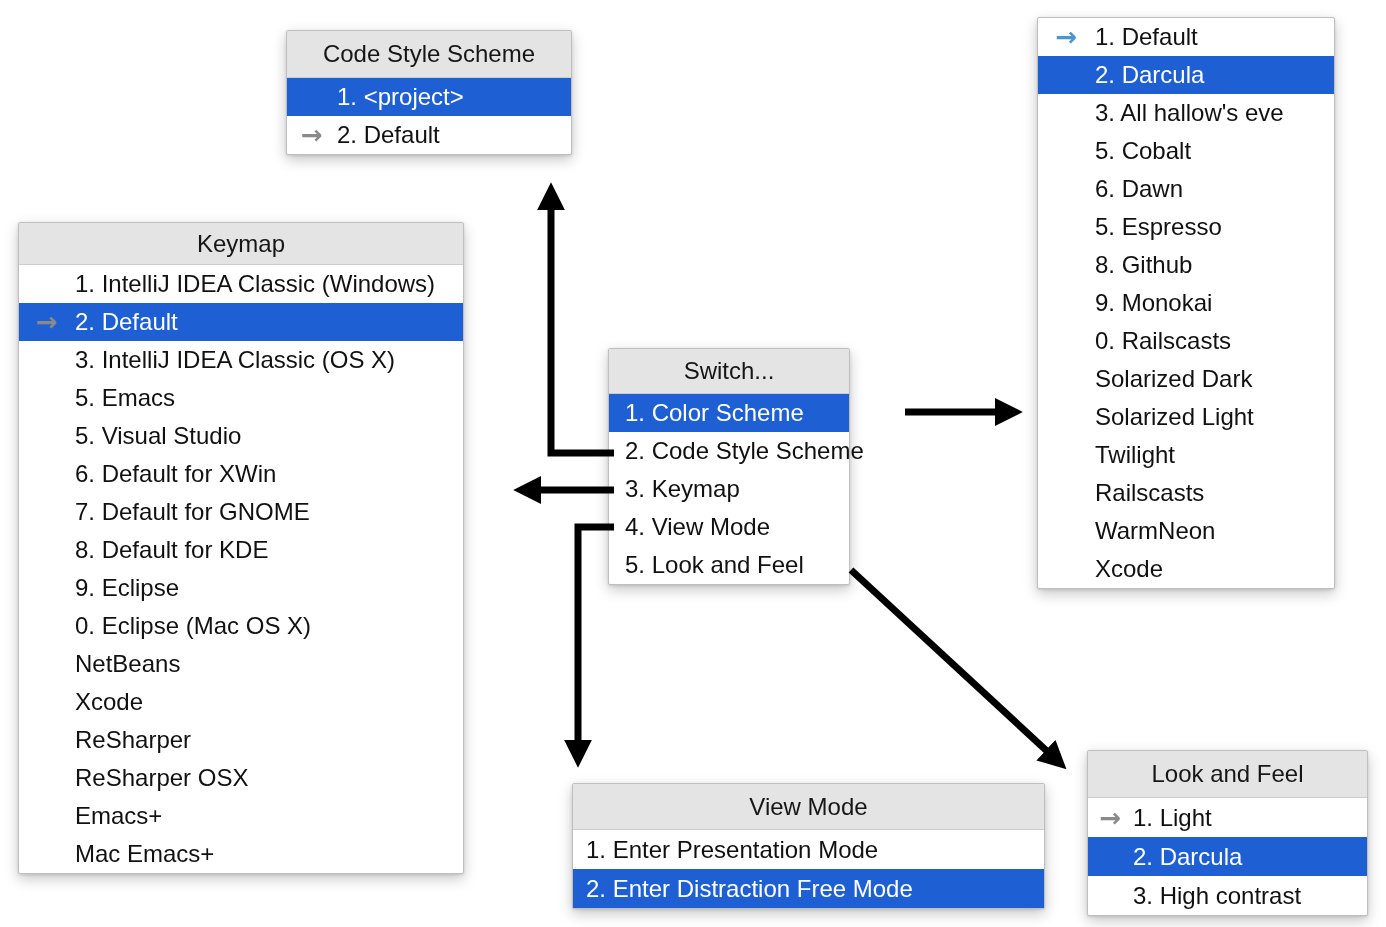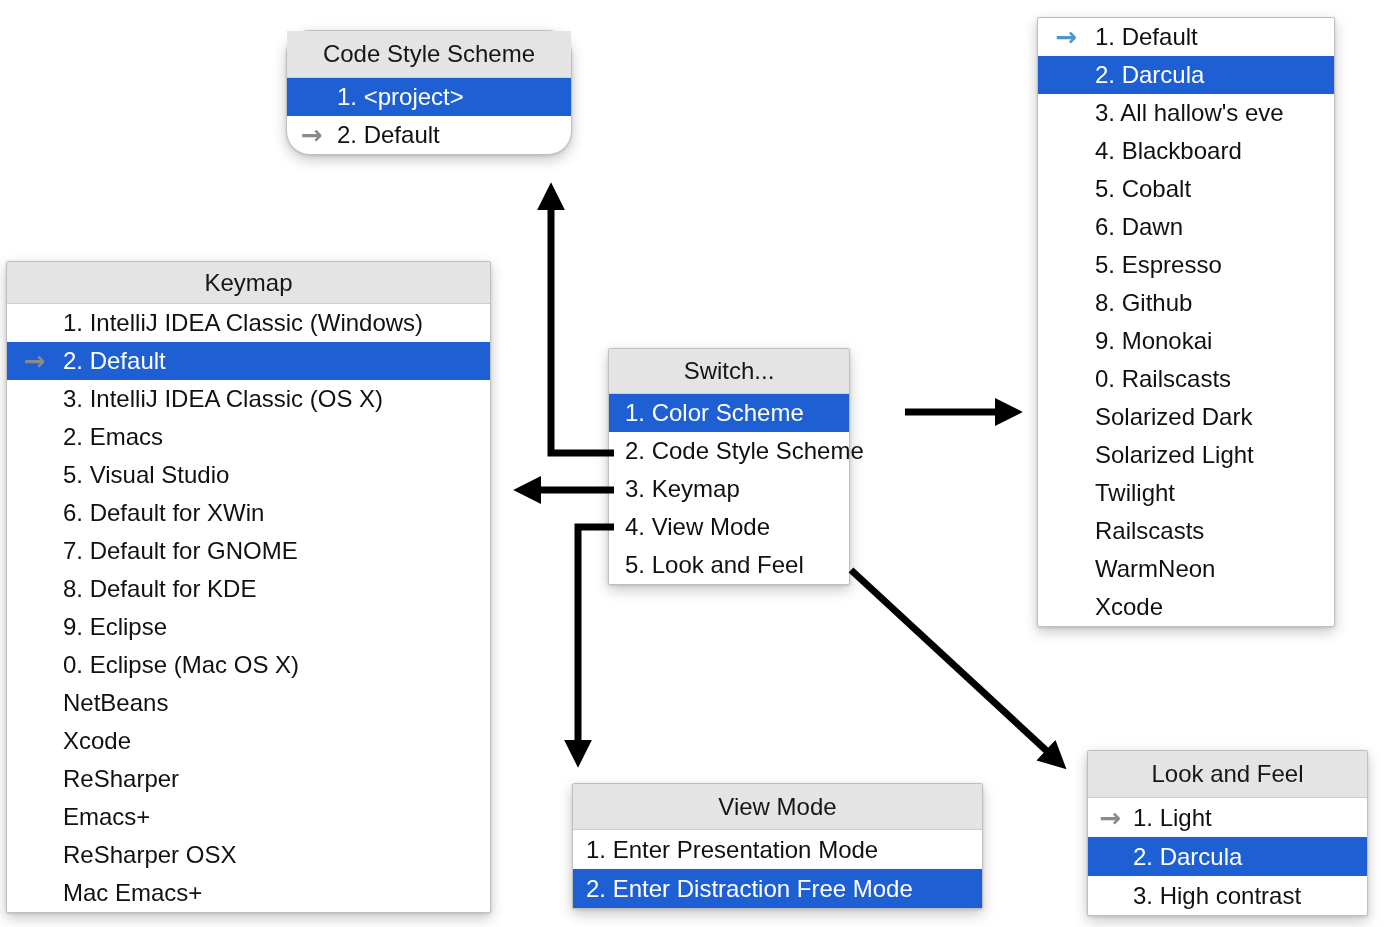--- a/index.html
+++ b/index.html
@@ -66,52 +66,52 @@
     height: 927px;
     pointer-events: none;
     z-index: 10;
   }
 </style>
 </head>
 <body>
 
 <div id="canvas">
 
-  <div class="popup" style="left:286px; top:30px; width:286px;border-radius:24px; --hh:46px; --rh:38px; --gut:50px;">
+  <div class="popup" style="left:286px; top:30px; width:286px; --hh:46px; --rh:38px; --gut:50px;">
     <div class="popup-header">Code Style Scheme</div>
     <div class="popup-list">
         <div class="menu-item selected">
     <span class="icon-cell"></span>
     <span class="item-label">1. &lt;project&gt;</span>
   </div>
         <div class="menu-item">
     <span class="icon-cell gray">→</span>
     <span class="item-label">2. Default</span>
   </div>
       </div>
   </div>
 
-  <div class="popup" style="left:6px; top:222px; width:485px;margin-top:39px; --hh:41px; --rh:38px; --gut:56px;">
+  <div class="popup" style="left:18px; top:222px; width:446px; --hh:41px; --rh:38px; --gut:56px;">
     <div class="popup-header">Keymap</div>
     <div class="popup-list">
         <div class="menu-item">
     <span class="icon-cell"></span>
     <span class="item-label">1. IntelliJ IDEA Classic (Windows)</span>
   </div>
         <div class="menu-item selected">
     <span class="icon-cell gray">→</span>
     <span class="item-label">2. Default</span>
   </div>
         <div class="menu-item">
     <span class="icon-cell"></span>
     <span class="item-label">3. IntelliJ IDEA Classic (OS X)</span>
   </div>
         <div class="menu-item">
     <span class="icon-cell"></span>
-    <span class="item-label">2. Emacs</span>
+    <span class="item-label">5. Emacs</span>
   </div>
         <div class="menu-item">
     <span class="icon-cell"></span>
     <span class="item-label">5. Visual Studio</span>
   </div>
         <div class="menu-item">
     <span class="icon-cell"></span>
     <span class="item-label">6. Default for XWin</span>
   </div>
         <div class="menu-item">
@@ -137,25 +137,25 @@
         <div class="menu-item">
     <span class="icon-cell"></span>
     <span class="item-label">Xcode</span>
   </div>
         <div class="menu-item">
     <span class="icon-cell"></span>
     <span class="item-label">ReSharper</span>
   </div>
         <div class="menu-item">
     <span class="icon-cell"></span>
+    <span class="item-label">ReSharper OSX</span>
+  </div>
+        <div class="menu-item">
+    <span class="icon-cell"></span>
     <span class="item-label">Emacs+</span>
-  </div>
-        <div class="menu-item">
-    <span class="icon-cell"></span>
-    <span class="item-label">ReSharper OSX</span>
   </div>
         <div class="menu-item">
     <span class="icon-cell"></span>
     <span class="item-label">Mac Emacs+</span>
   </div>
       </div>
   </div>
 
   <div class="popup" style="left:608px; top:348px; width:242px; --hh:44px; --rh:38px; --gut:16px;">
     <div class="popup-header">Switch...</div>
@@ -192,24 +192,20 @@
         <div class="menu-item selected">
     <span class="icon-cell"></span>
     <span class="item-label">2. Darcula</span>
   </div>
         <div class="menu-item">
     <span class="icon-cell"></span>
     <span class="item-label">3. All hallow's eve</span>
   </div>
         <div class="menu-item">
     <span class="icon-cell"></span>
-    <span class="item-label">4. Blackboard</span>
-  </div>
-        <div class="menu-item">
-    <span class="icon-cell"></span>
     <span class="item-label">5. Cobalt</span>
   </div>
         <div class="menu-item">
     <span class="icon-cell"></span>
     <span class="item-label">6. Dawn</span>
   </div>
         <div class="menu-item">
     <span class="icon-cell"></span>
     <span class="item-label">5. Espresso</span>
   </div>
@@ -245,21 +241,21 @@
     <span class="icon-cell"></span>
     <span class="item-label">WarmNeon</span>
   </div>
         <div class="menu-item">
     <span class="icon-cell"></span>
     <span class="item-label">Xcode</span>
   </div>
       </div>
   </div>
 
-  <div class="popup" style="left:572px; top:783px; width:411px; --hh:45px; --rh:39px; --gut:13px;">
+  <div class="popup" style="left:572px; top:783px; width:473px; --hh:45px; --rh:39px; --gut:13px;">
     <div class="popup-header">View Mode</div>
     <div class="popup-list">
         <div class="menu-item">
     <span class="icon-cell"></span>
     <span class="item-label">1. Enter Presentation Mode</span>
   </div>
         <div class="menu-item selected">
     <span class="icon-cell"></span>
     <span class="item-label">2. Enter Distraction Free Mode</span>
   </div>

